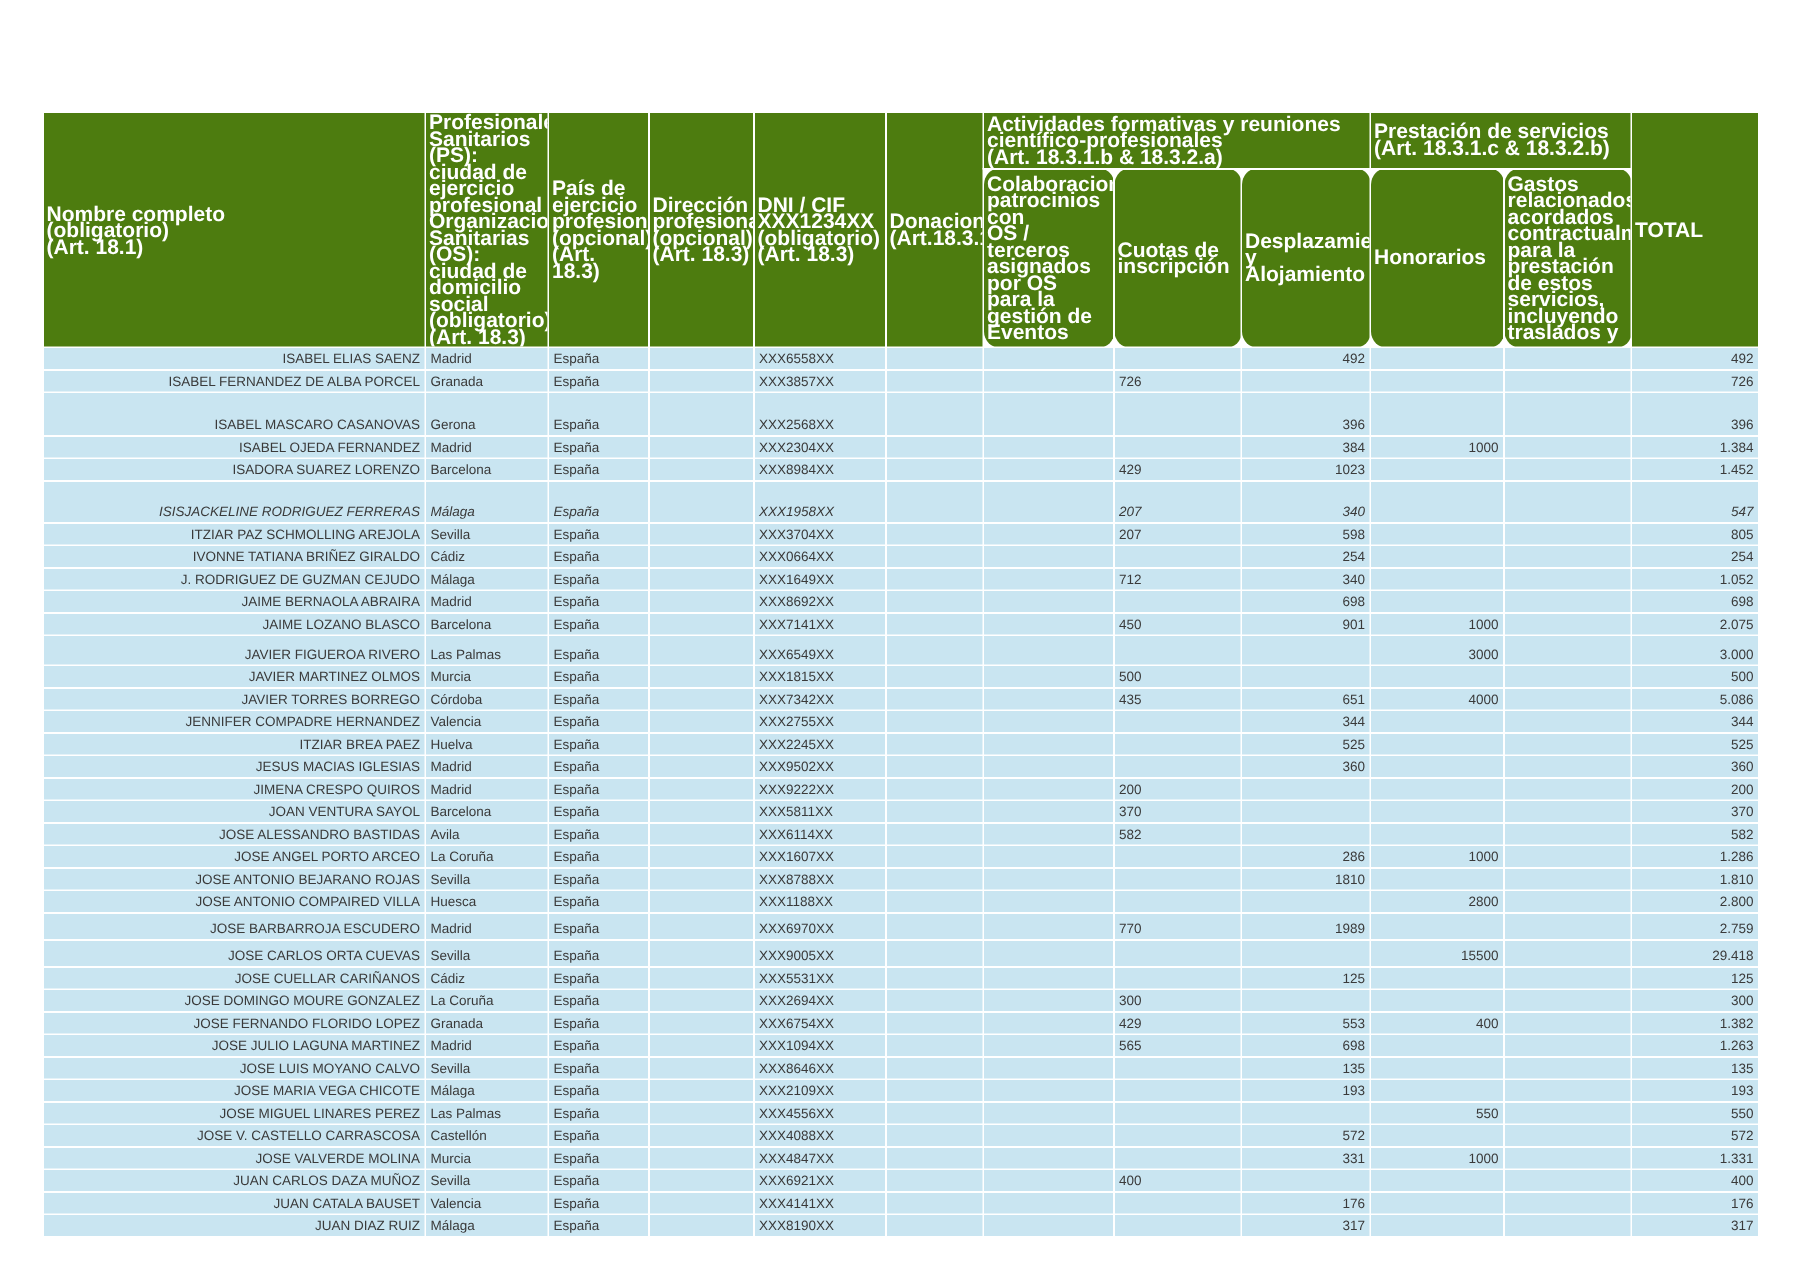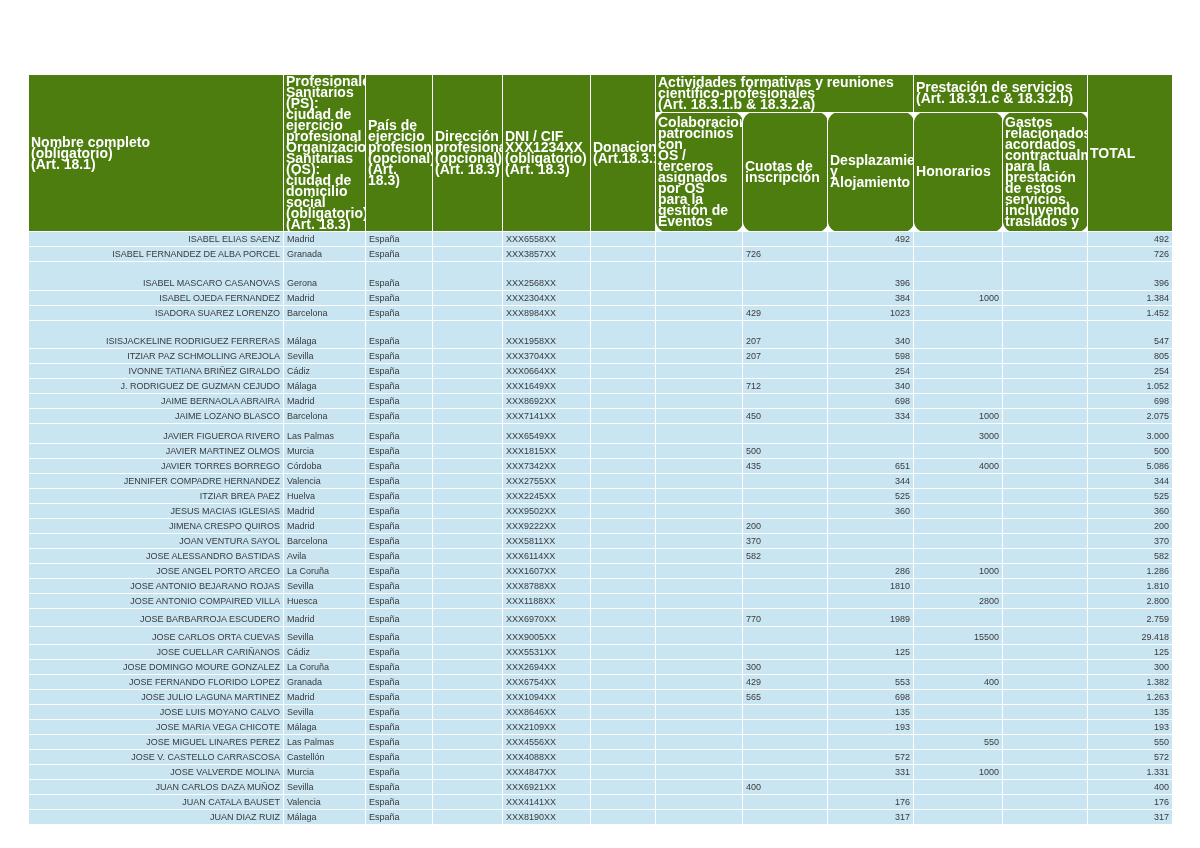--- a/index.html
+++ b/index.html
@@ -166,21 +166,21 @@
     <td class="al"></td>
     <td class="al">XXX8984XX</td>
     <td class="ar"></td>
     <td class="ar"></td>
     <td class="al">429</td>
     <td class="ar">1023</td>
     <td class="ar"></td>
     <td class="ar"></td>
     <td class="ar">1.452</td>
   </tr>
-        <tr style="height: 28px;">
+        <tr style="height: 28px; font-style: italic;">
     <td class="al name">ISISJACKELINE RODRIGUEZ FERRERAS</td>
     <td class="al">Málaga</td>
     <td class="al">España</td>
     <td class="al"></td>
     <td class="al">XXX1958XX</td>
     <td class="ar"></td>
     <td class="ar"></td>
     <td class="al">207</td>
     <td class="ar">340</td>
     <td class="ar"></td>
@@ -245,21 +245,21 @@
   </tr>
         <tr>
     <td class="al name">JAIME LOZANO BLASCO</td>
     <td class="al">Barcelona</td>
     <td class="al">España</td>
     <td class="al"></td>
     <td class="al">XXX7141XX</td>
     <td class="ar"></td>
     <td class="ar"></td>
     <td class="al">450</td>
-    <td class="ar">334</td>
+    <td class="ar">901</td>
     <td class="ar">1000</td>
     <td class="ar"></td>
     <td class="ar">2.075</td>
   </tr>
         <tr style="height: 20px; margin-left: 24px;">
     <td class="al name">JAVIER FIGUEROA RIVERO</td>
     <td class="al">Las Palmas</td>
     <td class="al">España</td>
     <td class="al"></td>
     <td class="al">XXX6549XX</td>

